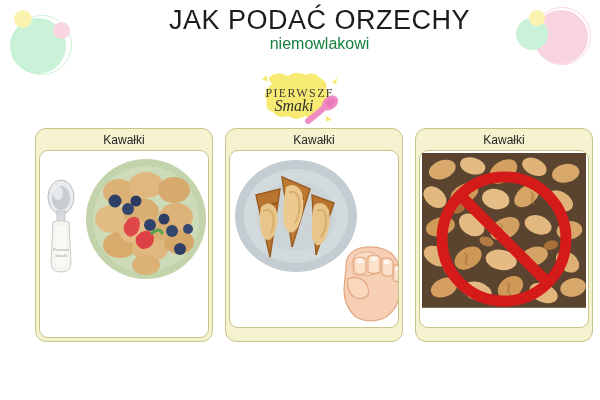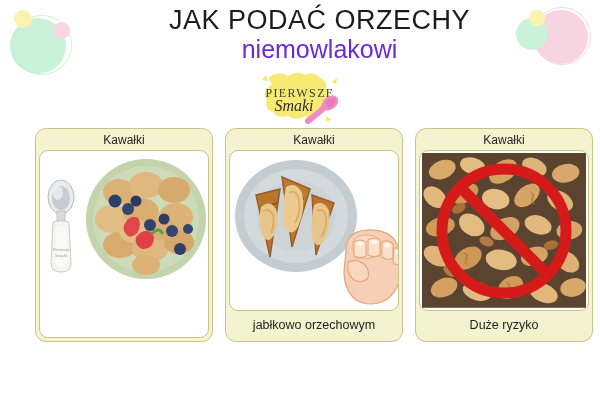--- a/index.html
+++ b/index.html
@@ -36,21 +36,21 @@
   #deco-right-green  { right: 52px; top: 18px;  width: 32px; height: 32px; background: #c9f2d8; }
   #deco-right-yellow { right: 55px; top: 10px;  width: 16px; height: 16px; background: #fbf2b0; }
 
   
   .header { position: absolute; left: 0; right: 0; top: 6px; text-align: center; z-index: 5; padding-left: 39px; }
   .title {
     font-size: 27px; letter-spacing: .5px; font-weight: 400;
     color: #1c1c1c; line-height: 1.05; margin: 0;
   }
   .subtitle {
-    font-size: 25px; font-weight: 400; color: #6d28d9;
+    font-size: 16px; font-weight: 400; color: #15803d;
     margin: 2px 0 0 0; line-height: 1.05;
   }
 
   
   .logo-wrap {
     position: absolute; left: 50%; transform: translateX(-50%);
     top: 72px; width: 116px; height: 52px; z-index: 6;
   }
   .logo-svg { display: block; width: 116px; height: 52px; }
 
@@ -239,21 +239,20 @@
           <ellipse cx="44" cy="22" rx="3" ry="2.3" fill="#fff6ef"></ellipse>
           <ellipse cx="57" cy="25" rx="3" ry="2.3" fill="#fff6ef"></ellipse>
           <ellipse cx="67" cy="32" rx="2.4" ry="2" fill="#fff6ef"></ellipse>
 
           <path d="M18 42 Q26 38 34 44 Q40 50 38 58 Q32 64 24 60 Q16 54 18 42 Z" fill="#f9d7bd" stroke="#e0a57f" stroke-width="1.1"></path>
         </svg>
 
       </div>
     </div>
     <div class="card-caption">
-      <span class="cap-line">jabłkowo orzechowym</span>
     </div>
   </div>
 
   <div class="card">
     <div class="card-header">Kawałki</div>
     <div class="card-media">
       <div class="art">
 
         <svg class="nuts-photo" viewBox="0 0 178 168" preserveAspectRatio="none">
           <rect width="178" height="168" fill="#5a4430"></rect>
@@ -299,17 +298,16 @@
         </svg>
 
         <svg class="no-sign" viewBox="0 0 142 142">
           <circle cx="71" cy="71" r="62" fill="none" stroke="#d51a1a" stroke-width="11"></circle>
           <line x1="27" y1="27" x2="115" y2="115" stroke="#d51a1a" stroke-width="11" stroke-linecap="butt"></line>
         </svg>
 
       </div>
     </div>
     <div class="card-caption">
-      <span class="cap-line">Duże ryzyko</span>
     </div>
   </div>
 
 </div>
 
 </body></html>

